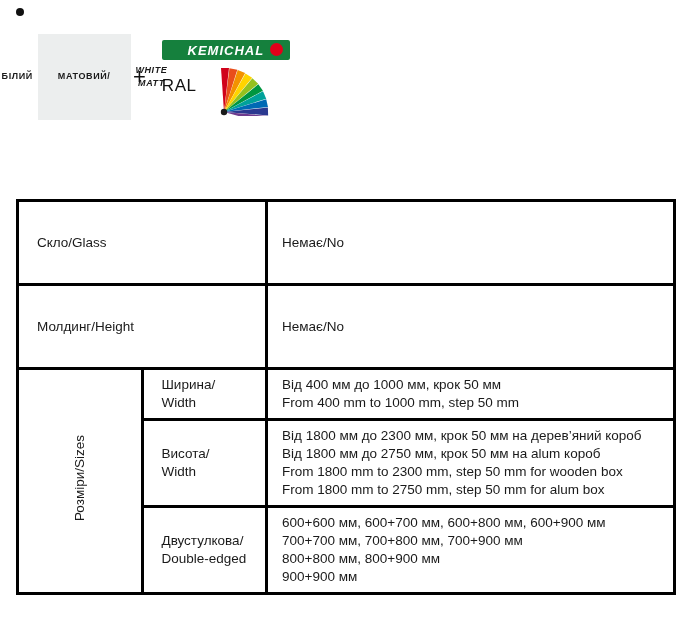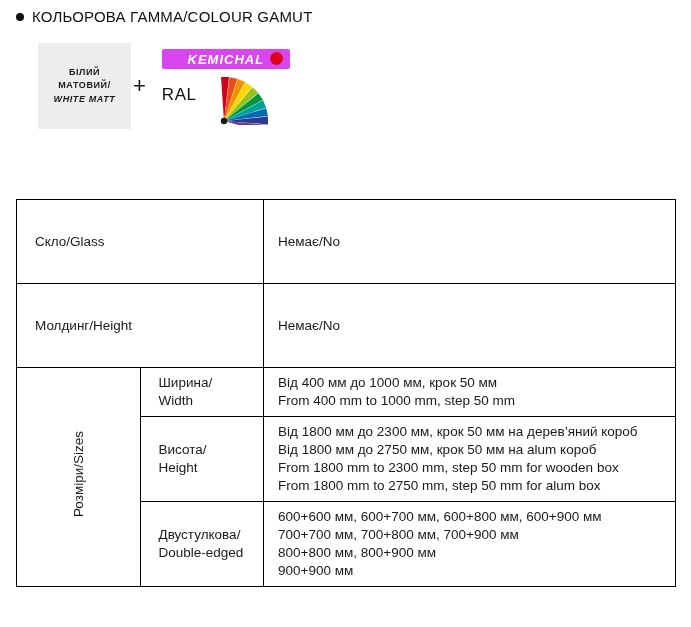--- a/index.html
+++ b/index.html
@@ -44,25 +44,26 @@
     display: flex;
     align-items: center;
     margin: 18px 0 0 38px;
     height: 86px;
   }
   .white-matt-box {
     width: 93px;
     height: 86px;
     background: #eceeee;
     display: flex;
-    flex-direction: column;
+    flex-direction: row;
     align-items: center;
     justify-content: center;
     text-align: center;
     line-height: 1.45;
+    gap: 25px;
   }
   .white-matt-box span {
     font-size: 9px;
     font-weight: bold;
     letter-spacing: 0.6px;
     color: #1a1a1a;
   }
   .white-matt-box span.it {
     font-style: italic;
     text-align: center;
@@ -85,21 +86,21 @@
     position: relative;
     width: 140px;
     height: 86px;
   }
   .kemichal-logo {
     position: absolute;
     top: 6px;
     left: 6px;
     width: 128px;
     height: 20px;
-    background: #d946ef;
+    background: #15803d;
     border-radius: 2px;
     display: flex;
     align-items: center;
     justify-content: center;
   }
   .kemichal-logo .kem-text {
     color: #ffffff;
     font-size: 13px;
     font-weight: bold;
     font-style: italic;
@@ -135,21 +136,21 @@
   
   .spec-table {
     position: absolute;
     left: 16px;
     top: 199px;
     width: 660px;
     border-collapse: collapse;
     table-layout: fixed;
   }
   .spec-table td {
-    border: 1px solid #000000;
+    border: 3px solid #000000;
     vertical-align: middle;
     font-size: 13.5px;
     color: #1a1a1a;
     padding: 6px 10px;
     line-height: 1.33;
   }
   td.label-cell {
     padding-left: 18px;
   }
   td.value-cell {
@@ -171,21 +172,20 @@
   }
   .multi-line {
     white-space: pre-line;
   }
 </style>
 </head>
 <body>
 
 <div class="heading">
   <span class="bullet"></span>
-  <span class="heading-text">КОЛЬОРОВА ГАММА/COLOUR GAMUT</span>
 </div>
 
 <div class="colour-row">
 
   <div class="white-matt-box">
     <span>БІЛИЙ</span>
     <span>МАТОВИЙ/</span>
     <span class="it">WHITE MATT</span>
   </div>
 
@@ -235,21 +235,21 @@
       <td class="cell-sizes-vertical" rowspan="3">
         <span class="vertical-text">Розміри/Sizes</span>
       </td>
       <td class="label-cell multi-line" style="width:116px">Ширина/
 Width</td>
       <td class="value-cell multi-line">Від 400 мм до 1000 мм, крок 50 мм
 From 400 mm to 1000 mm, step 50 mm</td>
     </tr>
     <tr>
       <td class="label-cell multi-line">Висота/
-Height</td>
+Width</td>
       <td class="value-cell multi-line">Від 1800 мм до 2300 мм, крок 50 мм на дерев’яний короб
 Від 1800 мм до 2750 мм, крок 50 мм на alum короб
 From 1800 mm to 2300 mm, step 50 mm for wooden box
 From 1800 mm to 2750 mm, step 50 mm for alum box</td>
     </tr>
     <tr>
       <td class="label-cell multi-line">Двустулкова/
 Double-edged</td>
       <td class="value-cell multi-line">600+600 мм, 600+700 мм, 600+800 мм, 600+900 мм
 700+700 мм, 700+800 мм, 700+900 мм

